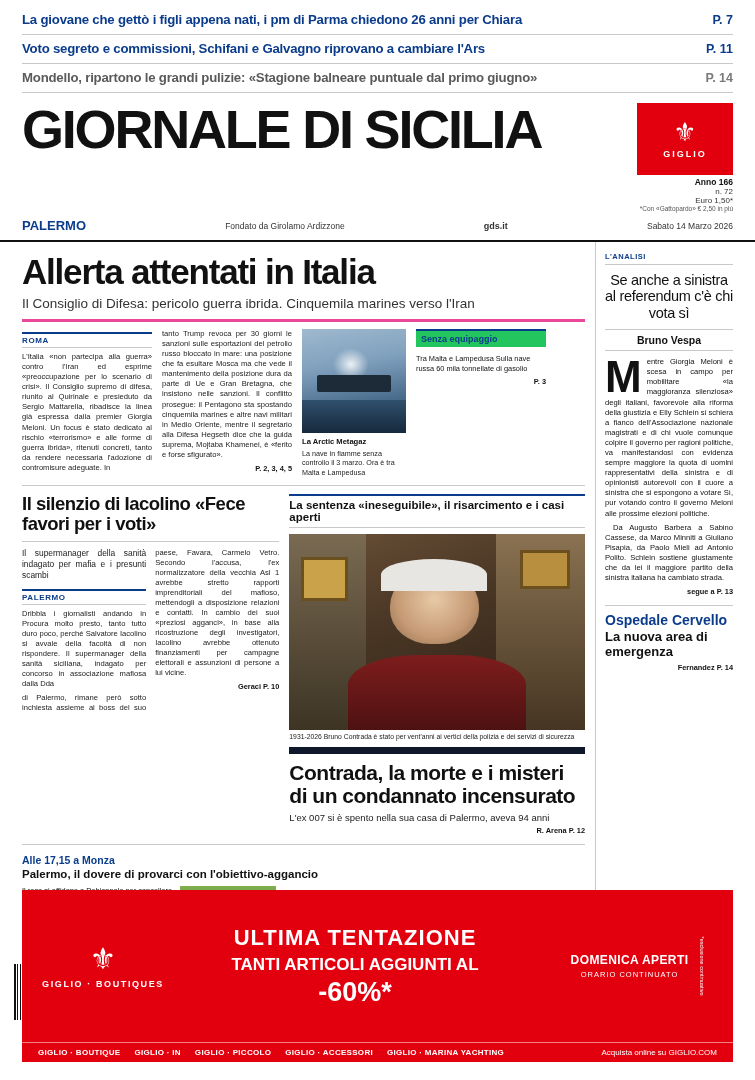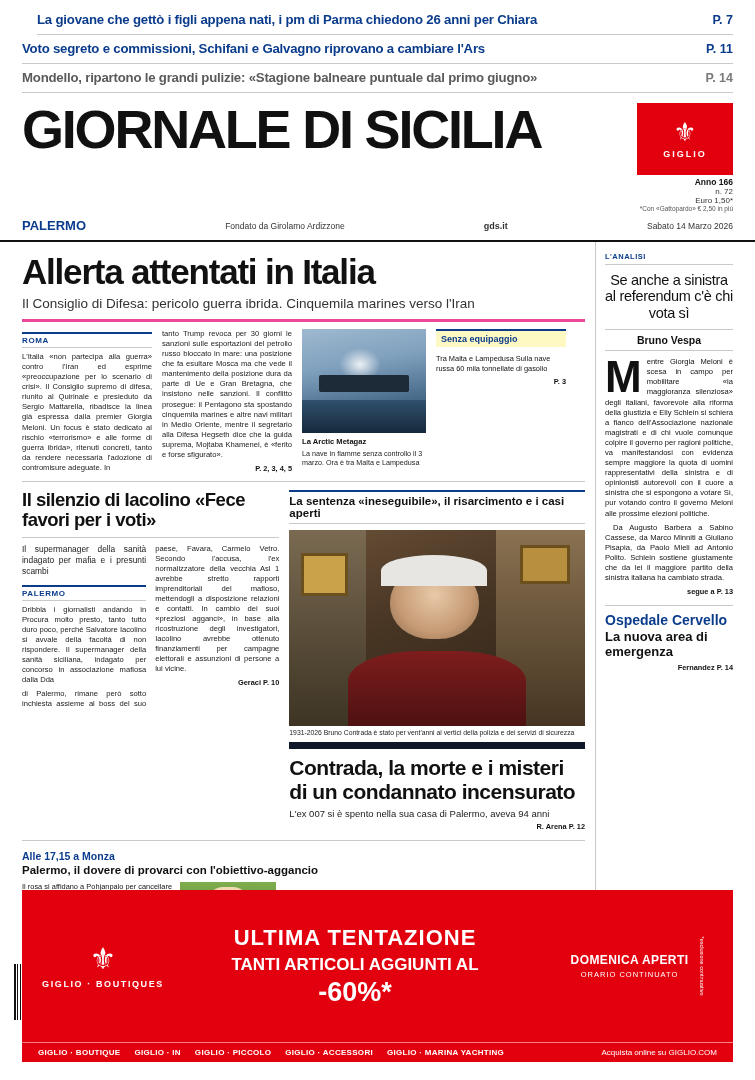--- a/index.html
+++ b/index.html
@@ -12,21 +12,21 @@
   }
   .page { width: 755px; height: 1080px; position: relative; background: #fff; }
 
   
   .teasers { padding: 10px 22px 4px 22px; }
   .teaser-row {
     display: flex; align-items: baseline; justify-content: space-between;
     border-bottom: 1px solid #c9c9c9;
     padding: 6px 0 7px 0;
   }
-  .teaser-row:first-child { padding-top: 2px; margin-left: 15px; }
+  .teaser-row:first-child { padding-top: 2px; }
   .teaser-text { font-weight: bold; font-size: 13.2px; letter-spacing: -0.2px; }
   .teaser-text.blue { color: #0b3c8c; }
   .teaser-text.grey { color: #5a5a5a; }
   .teaser-page { font-weight: bold; font-size: 12.5px; white-space: nowrap; padding-left: 10px; }
   .teaser-page.blue { color: #0b3c8c; }
   .teaser-page.grey { color: #7a7a7a; }
 
   
   .masthead {
     display: flex; align-items: flex-start; justify-content: space-between;
@@ -86,21 +86,21 @@
     display: inline-block; color: #0b3c8c; font-weight: bold;
     font-size: 8px; letter-spacing: 0.6px;
     border-top: 2px solid #0b3c8c; border-bottom: 1px solid #c9c9c9;
     padding: 2px 0 2px 0; margin-bottom: 4px; width: 100%;
   }
   .body-text {
     font-size: 7.6px; line-height: 1.32; text-align: justify; color: #1a1a1a;
   }
   .refline { font-size: 7.4px; font-weight: bold; text-align: right; padding-top: 4px; }
 
-  .photo-block { width: 124px; }
+  .photo-block { width: 104px; }
   .photo {
     width: 100%; height: 104px; position: relative; overflow: hidden;
     background: linear-gradient(170deg,#9fb9cf 0%,#7fa0bd 35%,#4a6c8c 70%,#2d4660 100%);
   }
   .photo .ship {
     position: absolute; left: 14%; top: 44%; width: 72%; height: 16%;
     background: #1d2b38; border-radius: 2px;
   }
   .photo .smoke {
     position: absolute; left: 30%; top: 18%; width: 34%; height: 32%;
@@ -108,21 +108,21 @@
   }
   .photo .sea {
     position: absolute; left: 0; bottom: 0; width: 100%; height: 32%;
     background: linear-gradient(180deg,#30506d,#16293c);
   }
   .cap-title { font-size: 7.6px; font-weight: bold; padding-top: 4px; line-height: 1.25; }
   .cap-text { font-size: 7.2px; line-height: 1.3; color: #222; padding-top: 2px; }
 
   .blue-box { width: 130px; }
   .blue-box .bb-kicker {
-    background: #fef9c3; color: #0b3c8c; font-weight: bold; font-size: 9px;
+    background: #22c55e; color: #0b3c8c; font-weight: bold; font-size: 9px;
     padding: 3px 5px; border-top: 2px solid #0b3c8c;
   }
   .blue-box .bb-title {
     background: #e9f0fa; color: #0b3c8c; font-weight: bold; font-size: 13.5px;
     line-height: 1.12; padding: 2px 5px 7px 5px; letter-spacing: -0.3px;
   }
   .bb-foot { font-size: 7.4px; line-height: 1.32; padding-top: 7px; }
   .bb-page { font-size: 7.4px; font-weight: bold; text-align: right; padding-top: 3px; }
 
   .rule { border-top: 1px solid #c9c9c9; margin: 8px 0 0 0; }

